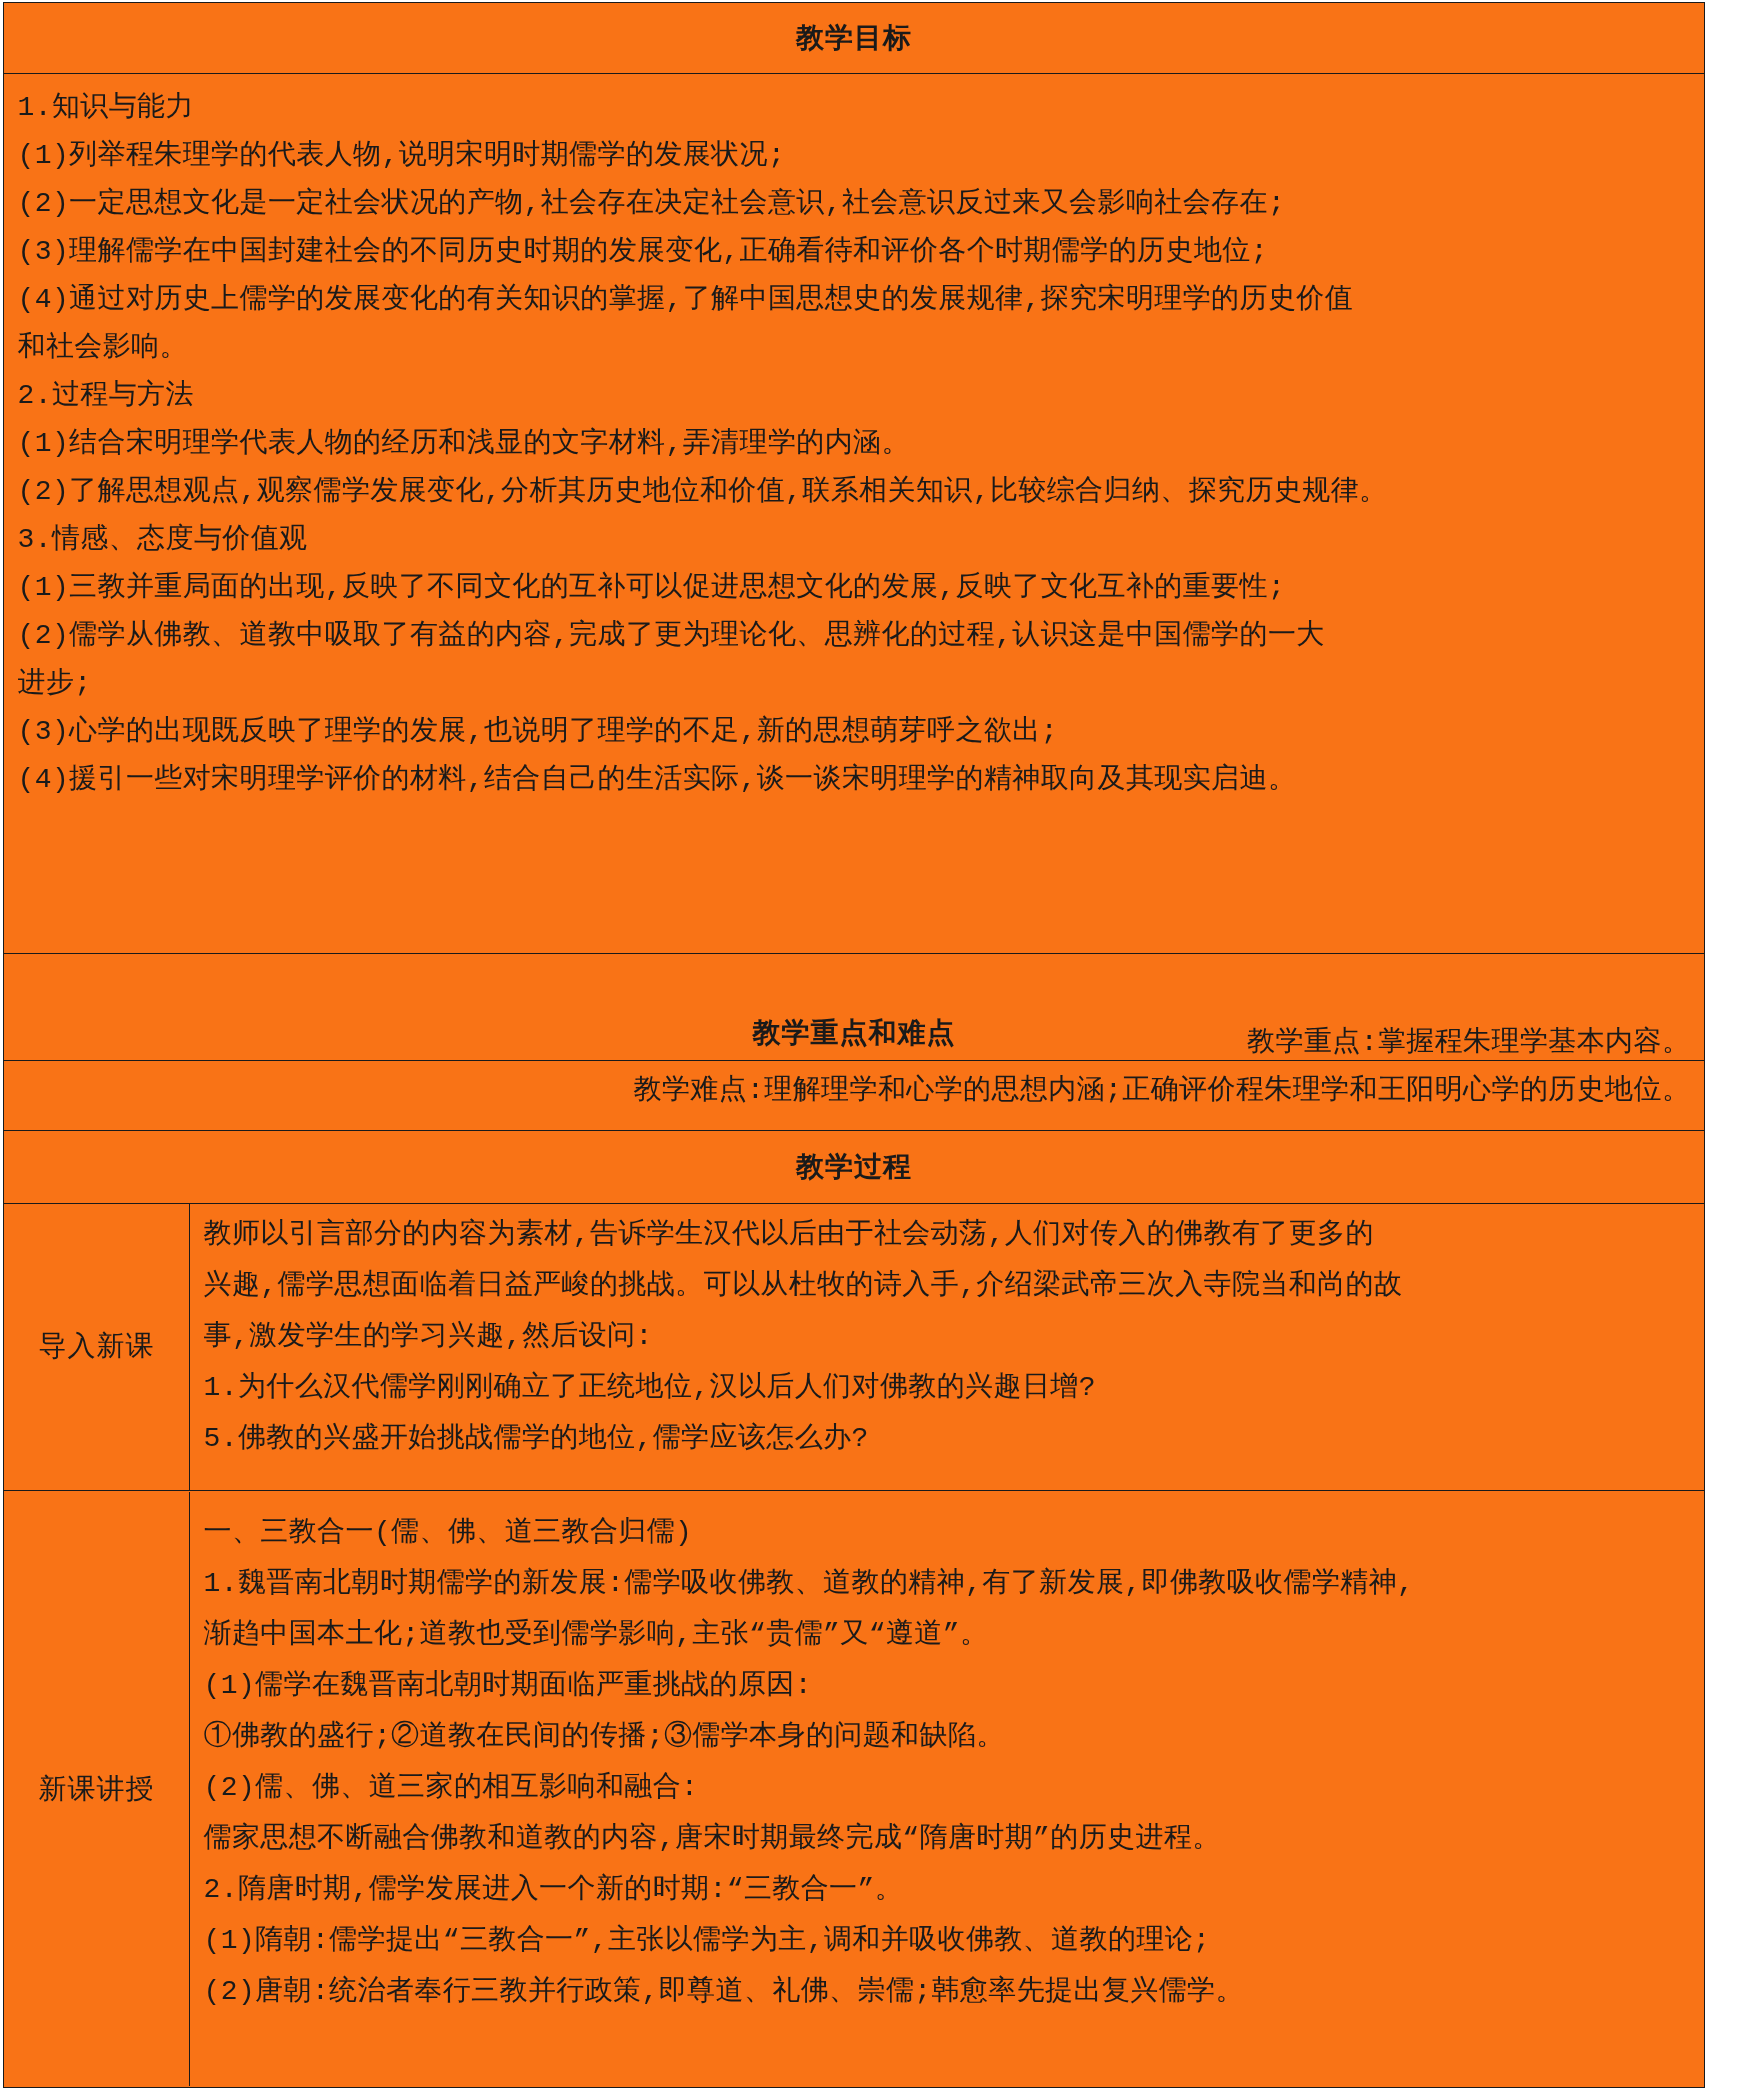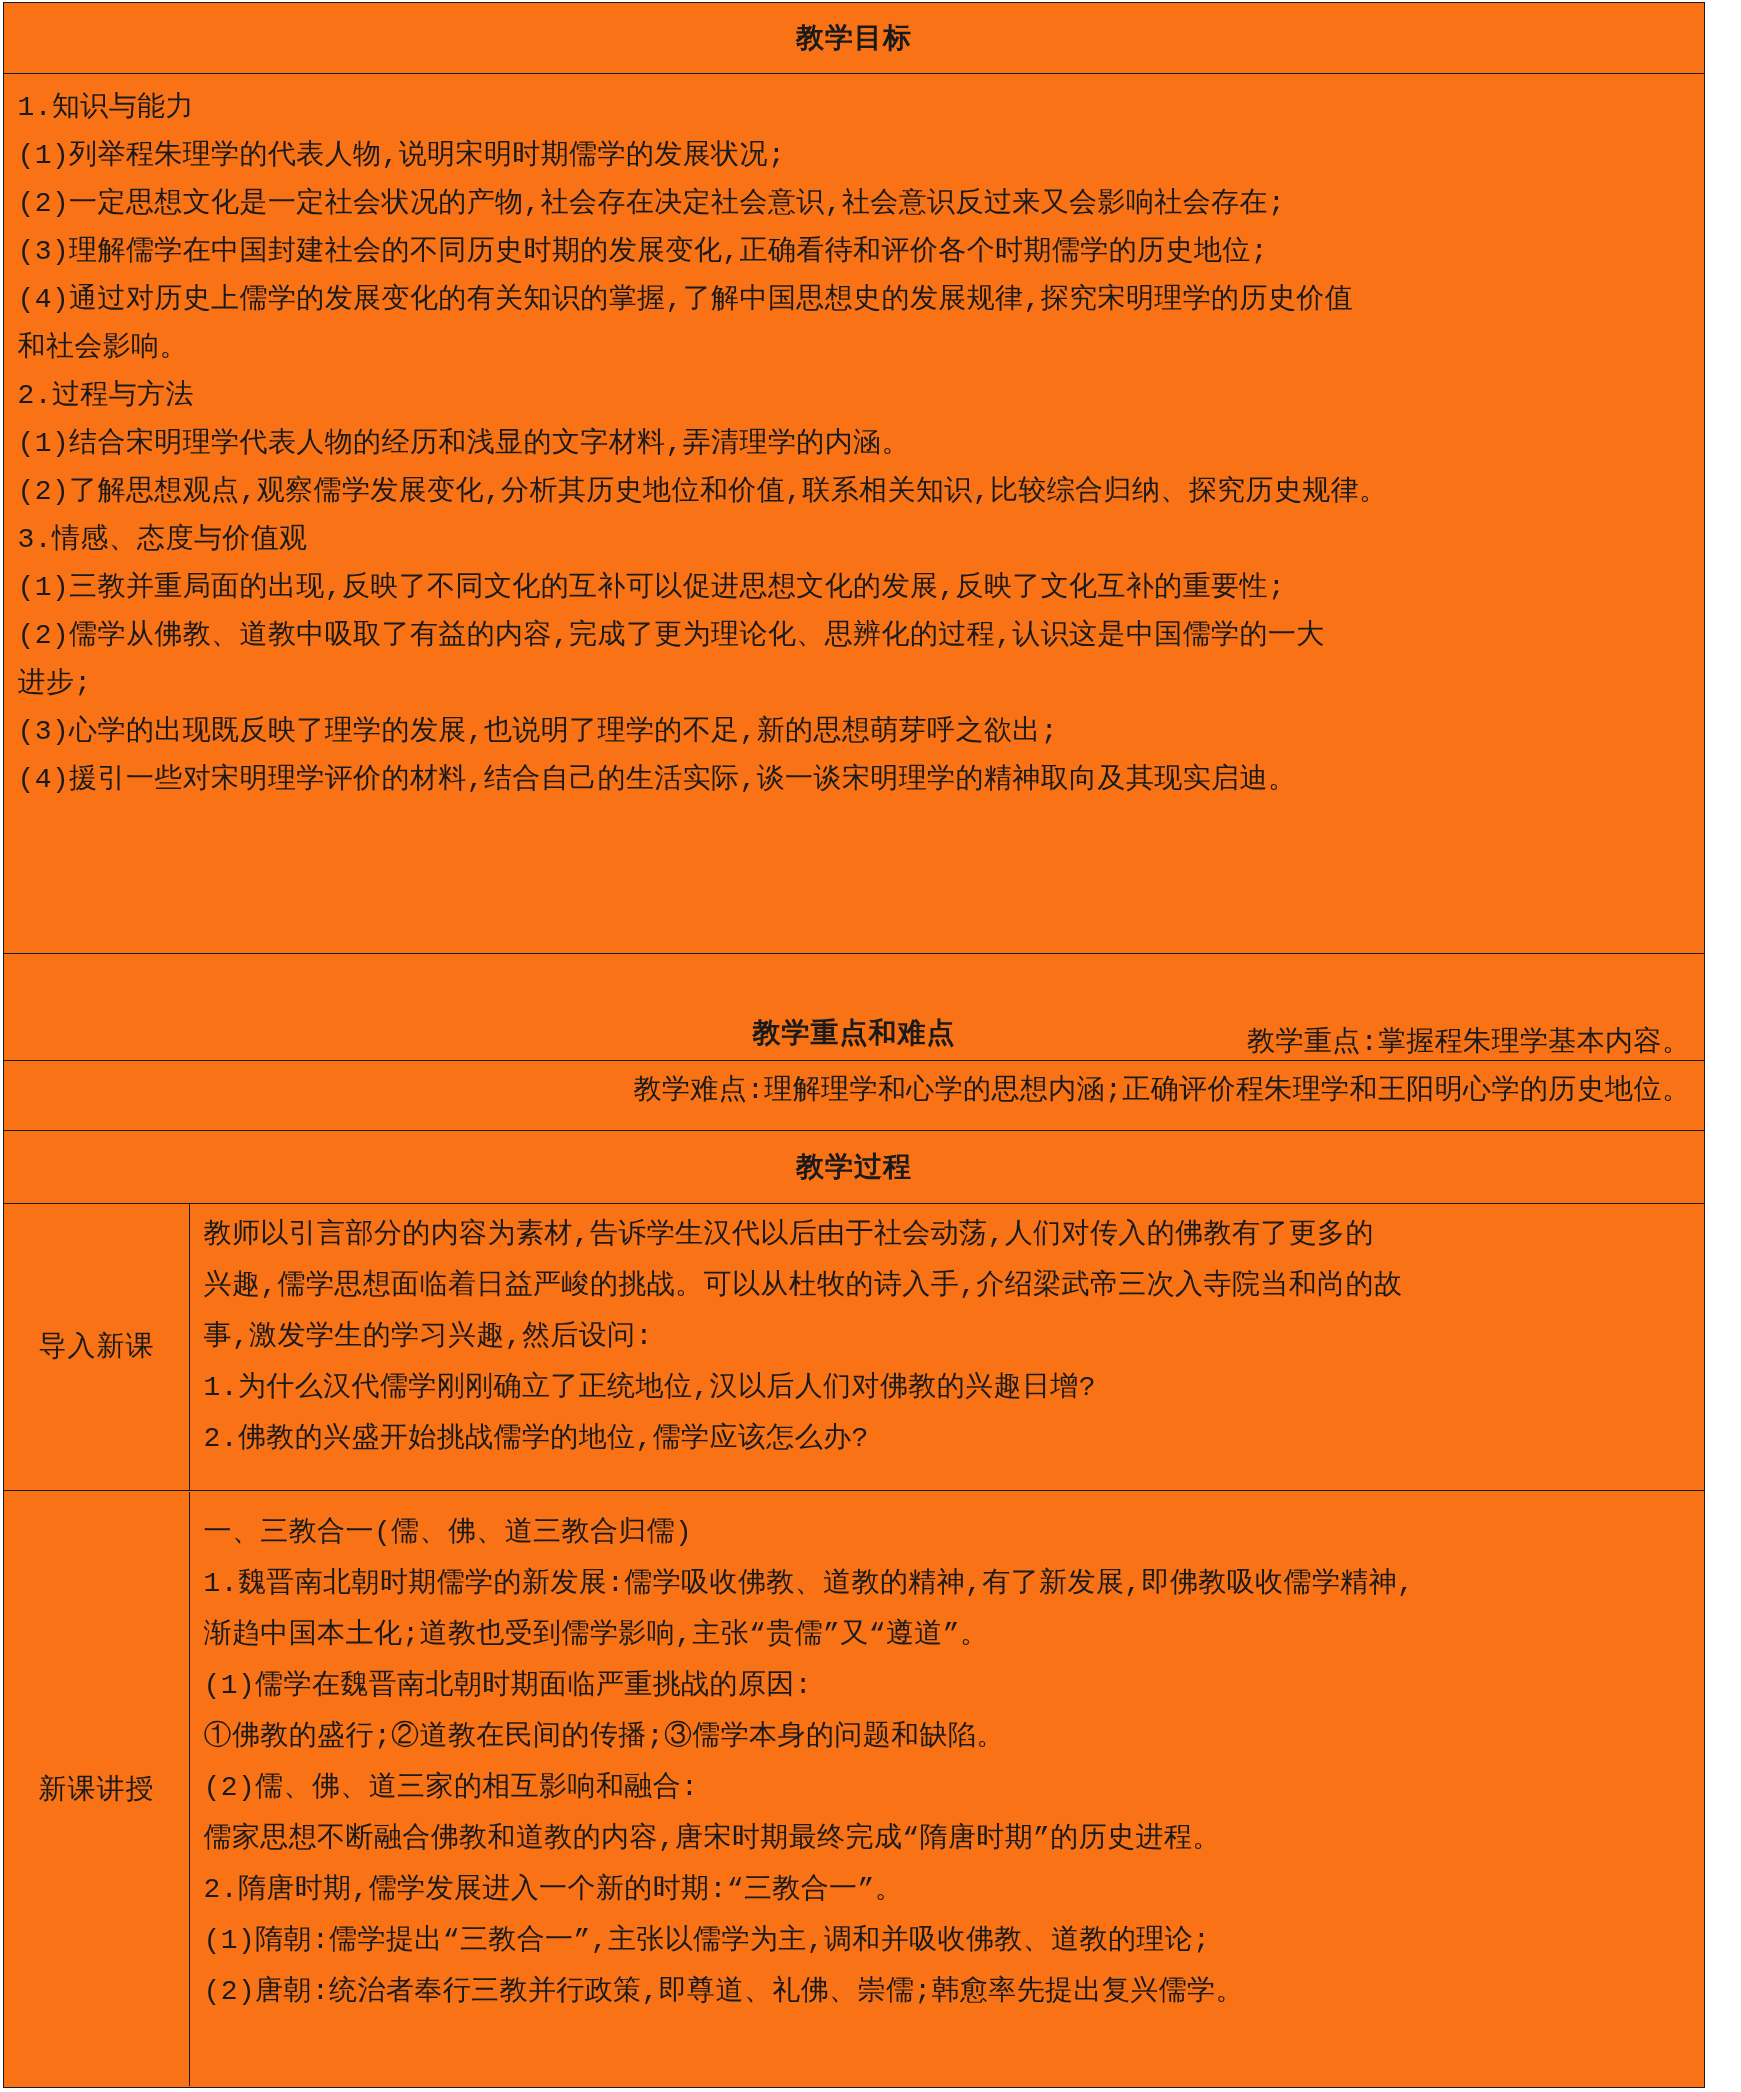--- a/index.html
+++ b/index.html
@@ -120,21 +120,21 @@
     <span>教学过程</span>
   </div>
 
   <div class="row" style="top:1200px; height:288px;">
     <div class="label-cell">导入新课</div>
     <div class="content-cell">
       <div class="line">教师以引言部分的内容为素材,告诉学生汉代以后由于社会动荡,人们对传入的佛教有了更多的</div>
       <div class="line">兴趣,儒学思想面临着日益严峻的挑战。可以从杜牧的诗入手,介绍梁武帝三次入寺院当和尚的故</div>
       <div class="line">事,激发学生的学习兴趣,然后设问:</div>
       <div class="line">1.为什么汉代儒学刚刚确立了正统地位,汉以后人们对佛教的兴趣日增?</div>
-      <div class="line">2.佛教的兴盛开始挑战儒学的地位,儒学应该怎么办?</div>
+      <div class="line">5.佛教的兴盛开始挑战儒学的地位,儒学应该怎么办?</div>
     </div>
   </div>
 
   <div class="row last" style="top:1489px; height:594px;">
     <div class="label-cell">新课讲授</div>
     <div class="content-cell" style="padding-top:15.5px;">
       <div class="line">一、三教合一(儒、佛、道三教合归儒)</div>
       <div class="line">1.魏晋南北朝时期儒学的新发展:儒学吸收佛教、道教的精神,有了新发展,即佛教吸收儒学精神,</div>
       <div class="line">渐趋中国本土化;道教也受到儒学影响,主张“贵儒”又“遵道”。</div>
       <div class="line">(1)儒学在魏晋南北朝时期面临严重挑战的原因:</div>

